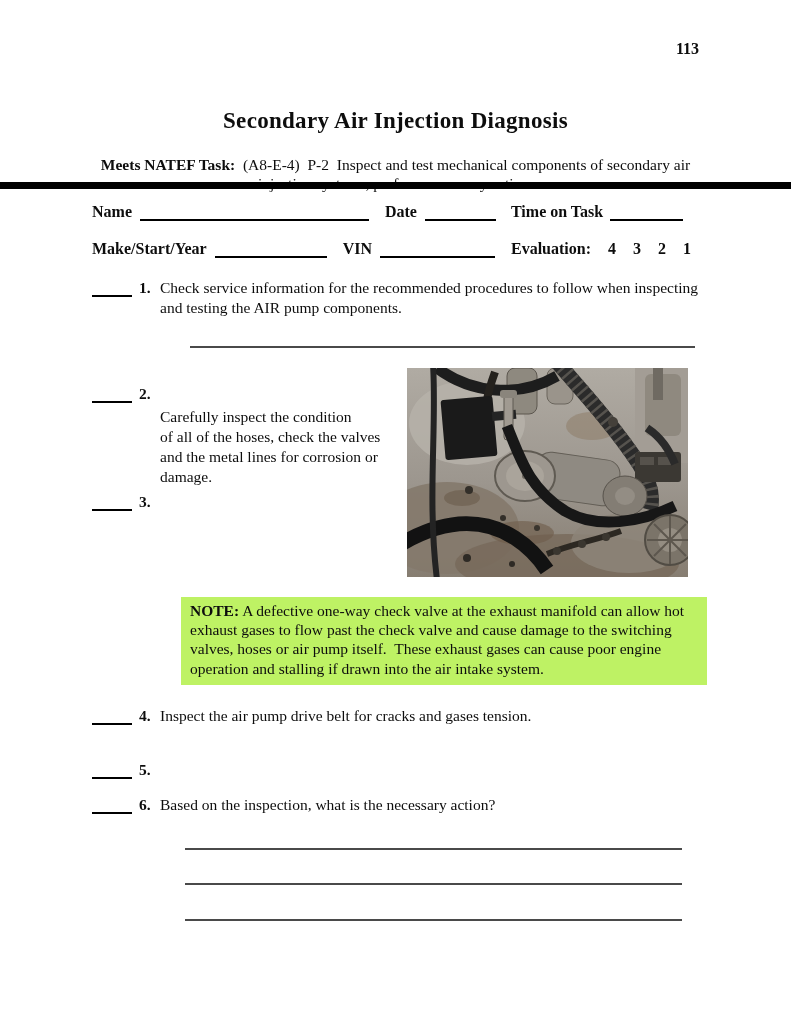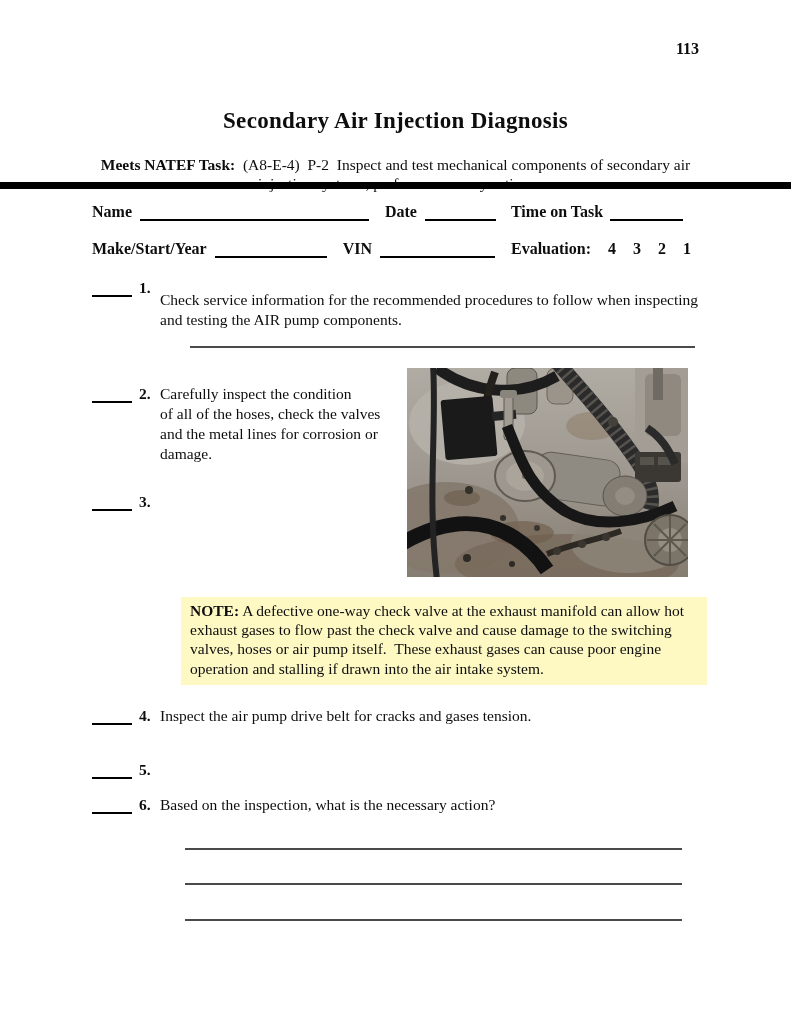--- a/index.html
+++ b/index.html
@@ -83,41 +83,41 @@
   }
   .check-blank {
     width: 40px;
     height: 17px;
     border-bottom: 2px solid #000;
     margin-right: 7px;
     flex: none;
   }
   .task-num { font-weight: 700; width: 21px; flex: none; }
   .task-text { white-space: pre-wrap; }
-  .task-1 { top: 278px; } .task-1 .task-text { width: 540px; margin-top: 12px; }
-  .task-2 { top: 384px; } .task-2 .task-text { width: 250px; }
+  .task-1 { top: 278px; } .task-1 .task-text { width: 540px; }
+  .task-2 { top: 384px; } .task-2 .task-text { width: 250px; margin-top: 23px; }
   .task-3 { top: 492px; } .task-3 .task-text { width: 264px; }
   .task-4 { top: 706px; } .task-4 .task-text { width: 540px; }
   .task-5 { top: 760px; } .task-5 .task-text { width: 540px; }
   .task-6 { top: 795px; } .task-6 .task-text { width: 540px; }
   .answer-line {
     position: absolute;
     height: 0;
     border-top: 2px solid #4a4a4a;
   }
   .answer-line-1 { top: 346px; left: 190px; width: 505px; }
   .answer-line-2 { top: 848px; left: 185px; width: 497px; }
   .answer-line-3 { top: 883px; left: 185px; width: 497px; }
   .answer-line-4 { top: 919px; left: 185px; width: 497px; }
   .note-box {
     position: absolute;
     top: 597px;
     left: 181px;
     width: 508px;
-    background: #fef9c3;
+    background: #bef264;
     padding: 4px 9px 7px 9px;
     font-size: 15.5px;
     line-height: 1.24;
   }
   .note-label { font-weight: 700; }
   .note-text { white-space: pre-wrap; }
   .engine-photo {
     position: absolute;
     top: 368px;
     left: 407px;

